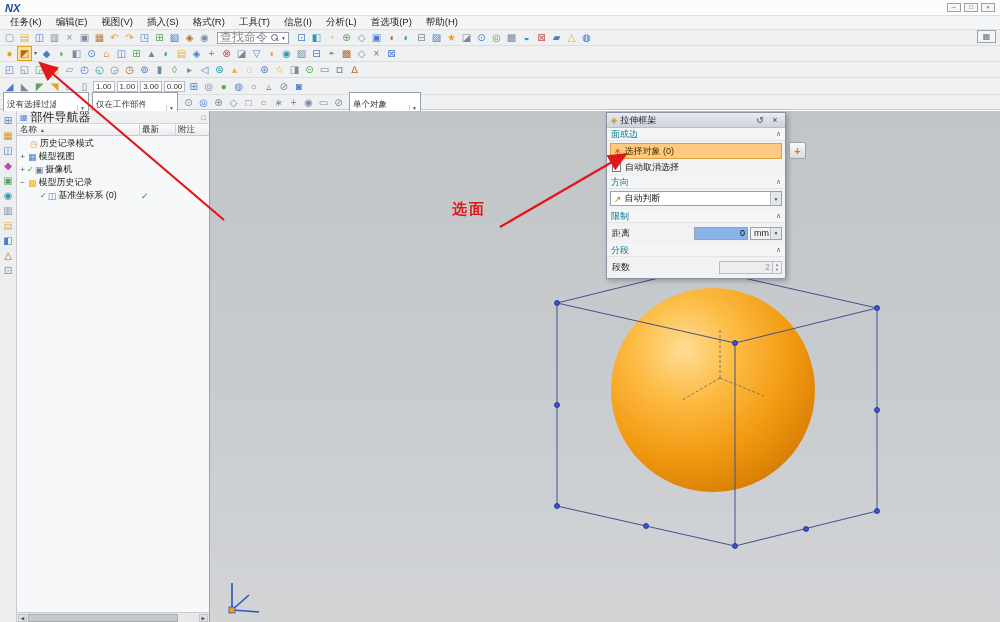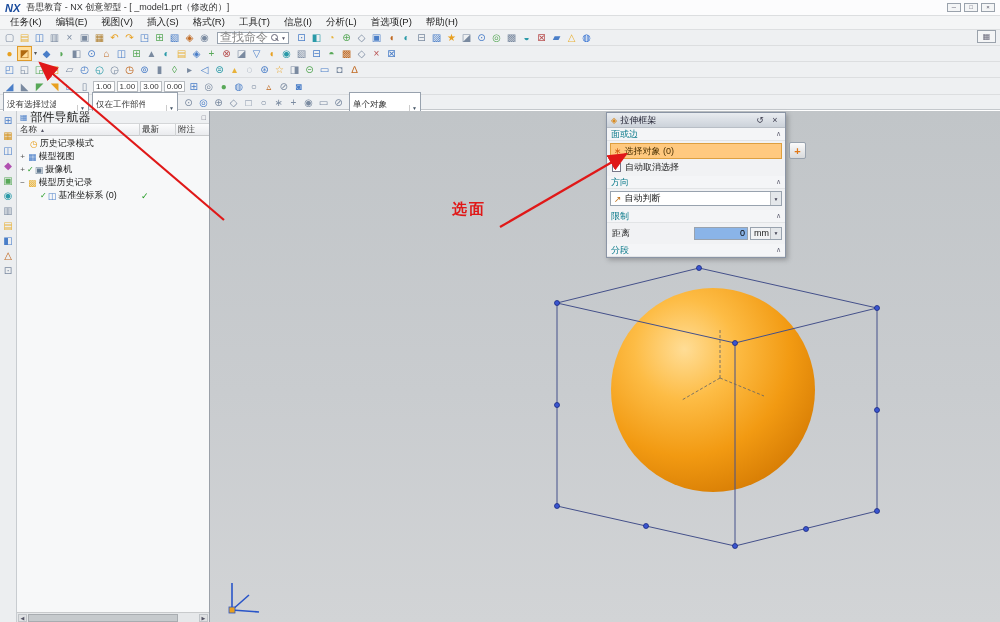--- a/index.html
+++ b/index.html
@@ -121,21 +121,20 @@
   .svg-annot{position:absolute;left:0;top:0;width:1000px;height:622px;z-index:50;pointer-events:none}
   .annot-label{position:absolute;left:452px;top:200px;z-index:50;color:#e01818;font-size:15px;font-weight:600;letter-spacing:2px}
 </style>
 </head>
 <body>
 
 <div class="app">
 
   <div class="titlebar">
     <span class="logo">NX</span>
-    <span class="title-text">吾思教育 - NX 创意塑型 - [ _model1.prt（修改的）]</span>
     <div class="wincontrols">
       <span class="winbtn">─</span>
         <span class="winbtn">□</span>
         <span class="winbtn">×</span>
     </div>
   </div>
 
   <div class="menubar">
     <span class="menu-item">任务(K)</span>
       <span class="menu-item">编辑(E)</span>
@@ -465,20 +464,28 @@
       <span class="funit">
         <span>mm</span>
         <span class="darr">▼</span>
       </span>
     </div>
 
     <div class="dsec">
       <span>分段</span>
       <span class="chev">∧</span>
     </div>
+    <div class="fieldrow">
+      <span class="flabel">段数</span>
+      <span class="finput dis">2</span>
+      <span class="spinner">
+          <span>▲</span>
+          <span>▼</span>
+        </span>
+    </div>
 
   </div>
 
   <div class="floatbtn">+</div>
 
   <div class="annot-label">选面</div>
   <svg class="svg-annot" viewBox="0 0 1000 622">
     <defs>
       <marker id="ah" markerWidth="10" markerHeight="8" refX="8" refY="4" orient="auto">
         <path d="M0,0 L9,4 L0,8 z" fill="#e01818"></path>

